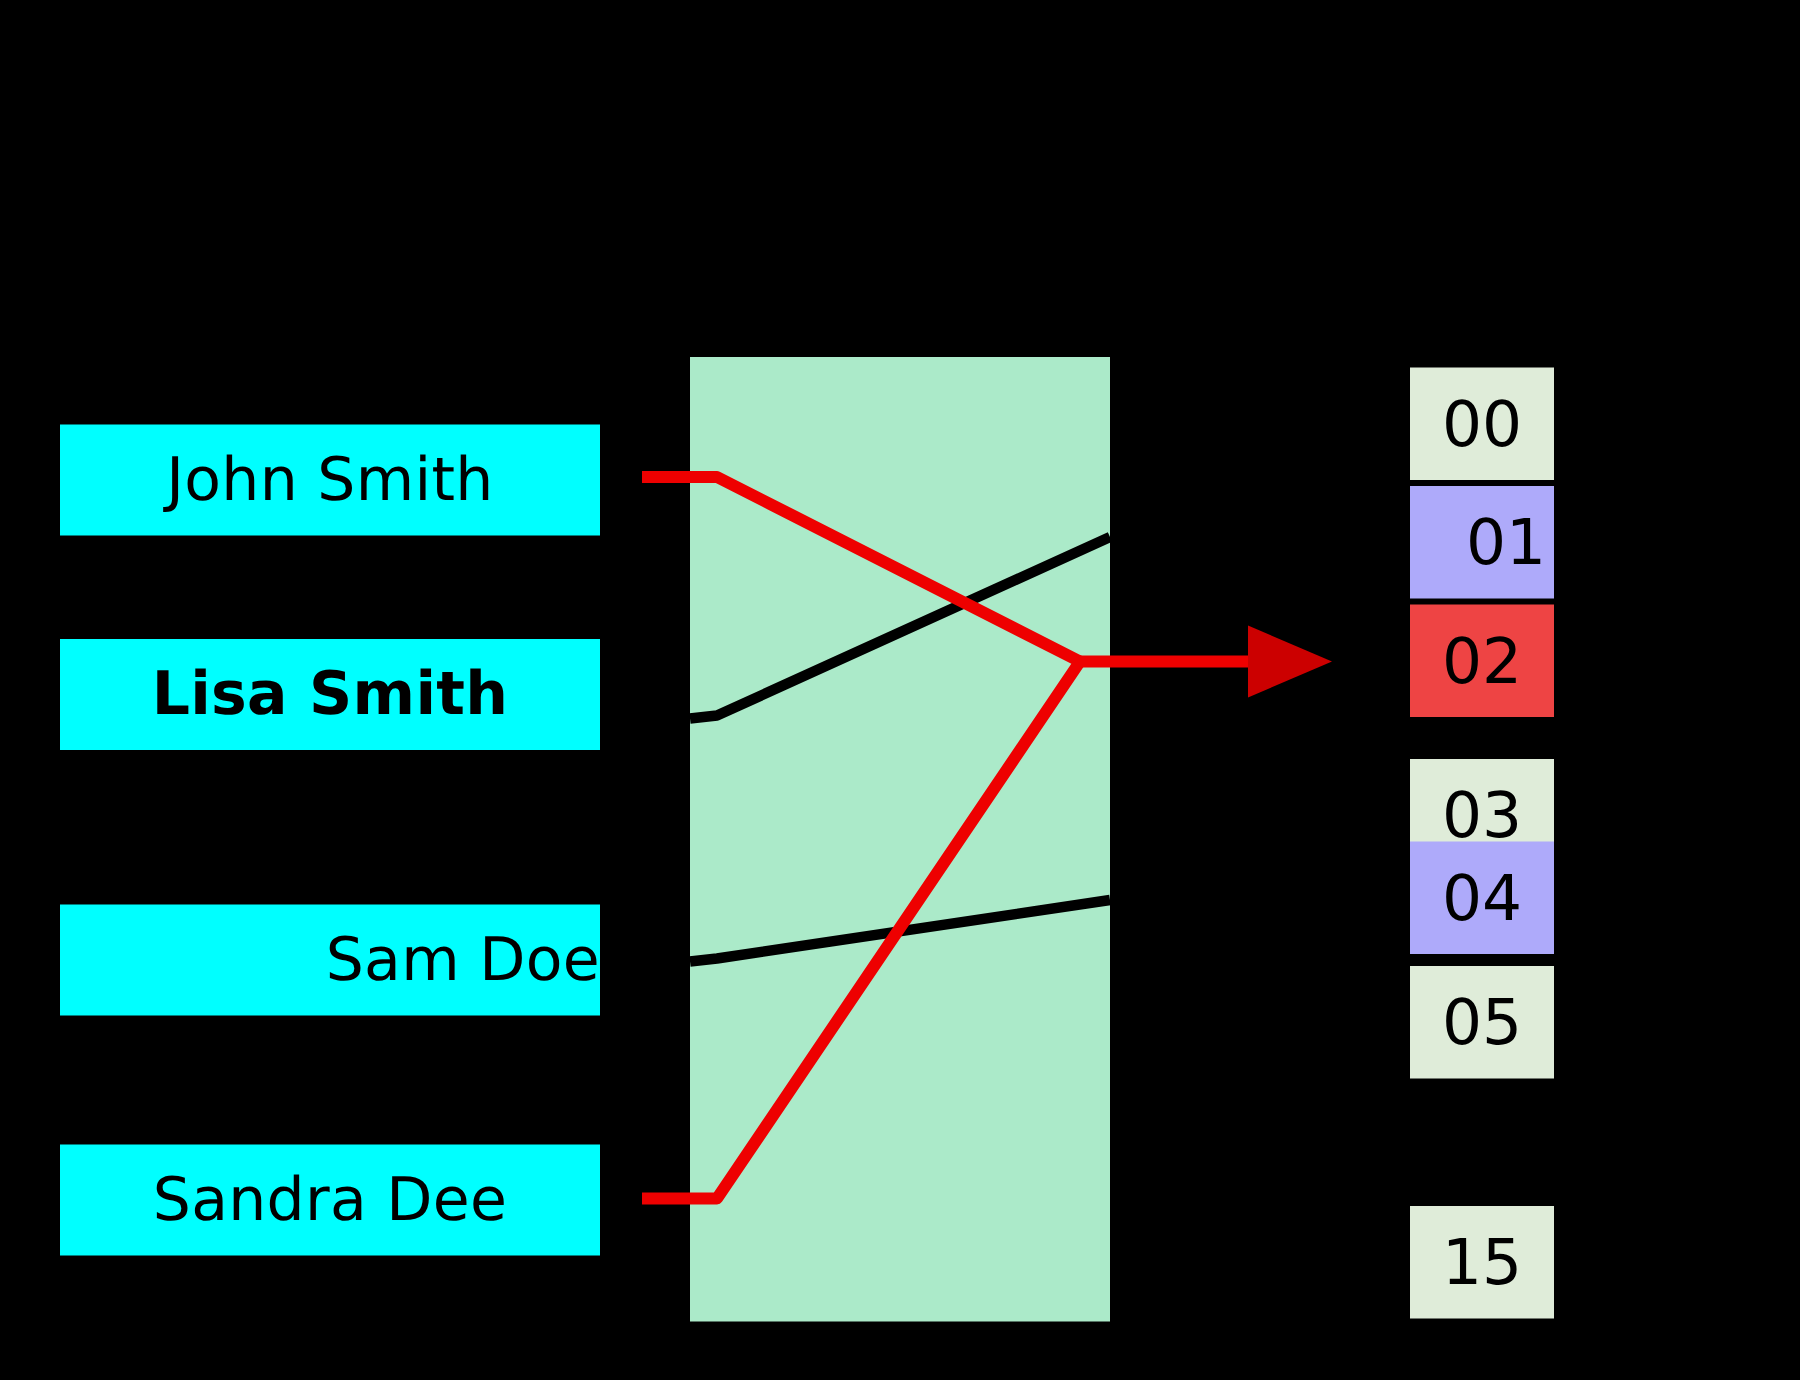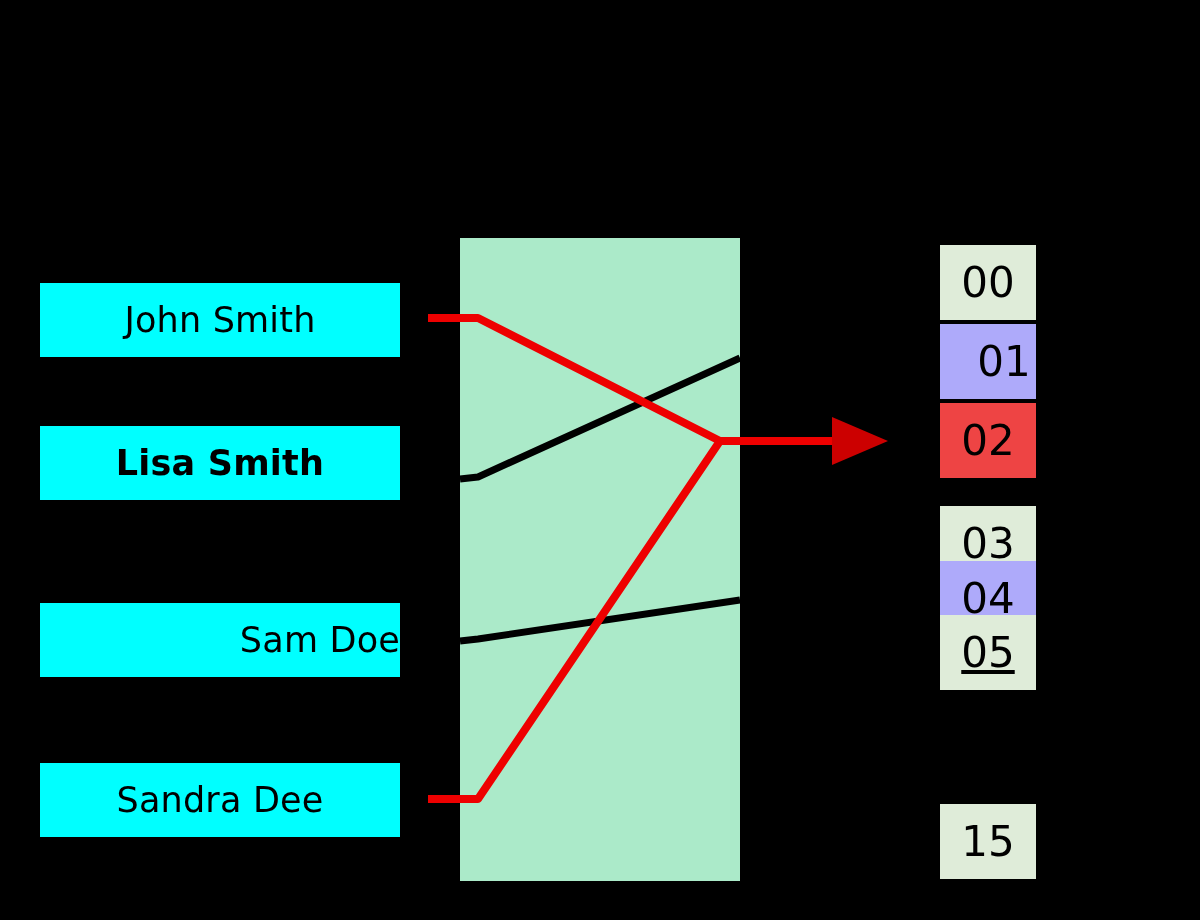--- a/index.html
+++ b/index.html
@@ -20,21 +20,21 @@
   .key-box {
     position: absolute;
     left: 40px;
     width: 360px;
     height: 74px;
     background: #00ffff;
     display: flex;
     align-items: center;
     justify-content: center;
     color: #000000;
-    font-size: 35px;
+    font-size: 40px;
     line-height: 1;
     letter-spacing: 0.2px;
     box-sizing: border-box;
   }
   #key-0 { top: 283px; }
   #key-1 { top: 426px; font-weight: bold; }
   #key-2 { top: 603px; justify-content: flex-end; }
   #key-3 { top: 763px; }
 
   
@@ -74,21 +74,21 @@
   }
   .slot.plain  { background: #dfecd9; }
   .slot.filled { background: #aeaafa; }
   .slot.target { background: #ee4444; }
 
   #slot-0 { top: 245px; }
   #slot-1 { top: 324px; padding-left: 32px; }
   #slot-2 { top: 403px; }
   #slot-3 { top: 506px; }
   #slot-4 { top: 561px; }
-  #slot-5 { top: 615px; text-decoration: underline; }
+  #slot-5 { top: 644px; }
   #slot-6 { top: 804px; }
 </style>
 </head>
 <body>
 
 <div id="canvas">
 
   <div class="key-box" id="key-0">
     <span>John Smith</span>
   </div>

